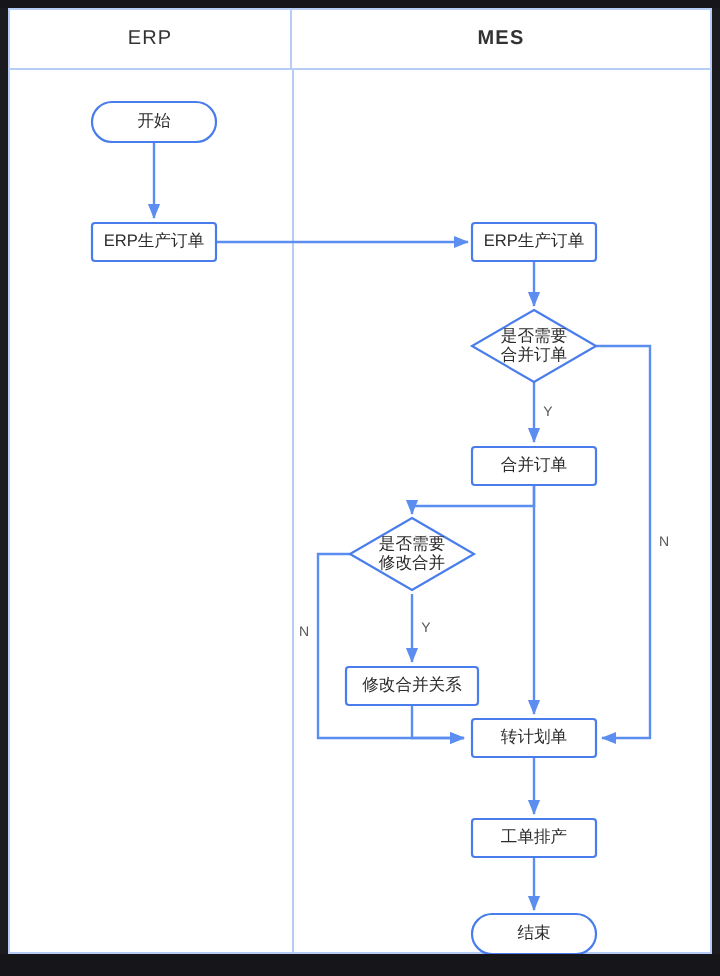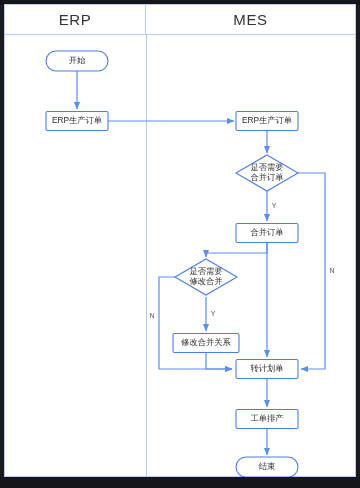--- a/index.html
+++ b/index.html
@@ -34,32 +34,33 @@
     width: 100%;
     height: 30px;
     display: flex;
     box-sizing: border-box;
     border-bottom: 1px solid #b7ccf4;
   }
   .lane-title {
     display: flex;
     align-items: center;
     justify-content: center;
-    font-size: 15px;
+    font-size: 10px;
     color: #333333;
     letter-spacing: 0.6px;
     box-sizing: border-box;
     height: 100%;
   }
   #lane-title-erp {
     width: 141px;
     border-right: 1px solid #b7ccf4;
   }
   #lane-title-mes {
     flex: 1;
+    font-weight: bold;
   }
   #lane-divider {
     position: absolute;
     left: 141px;
     top: 30px;
     bottom: 0;
     width: 1px;
     background: #b7ccf4;
   }
   #diagram {

